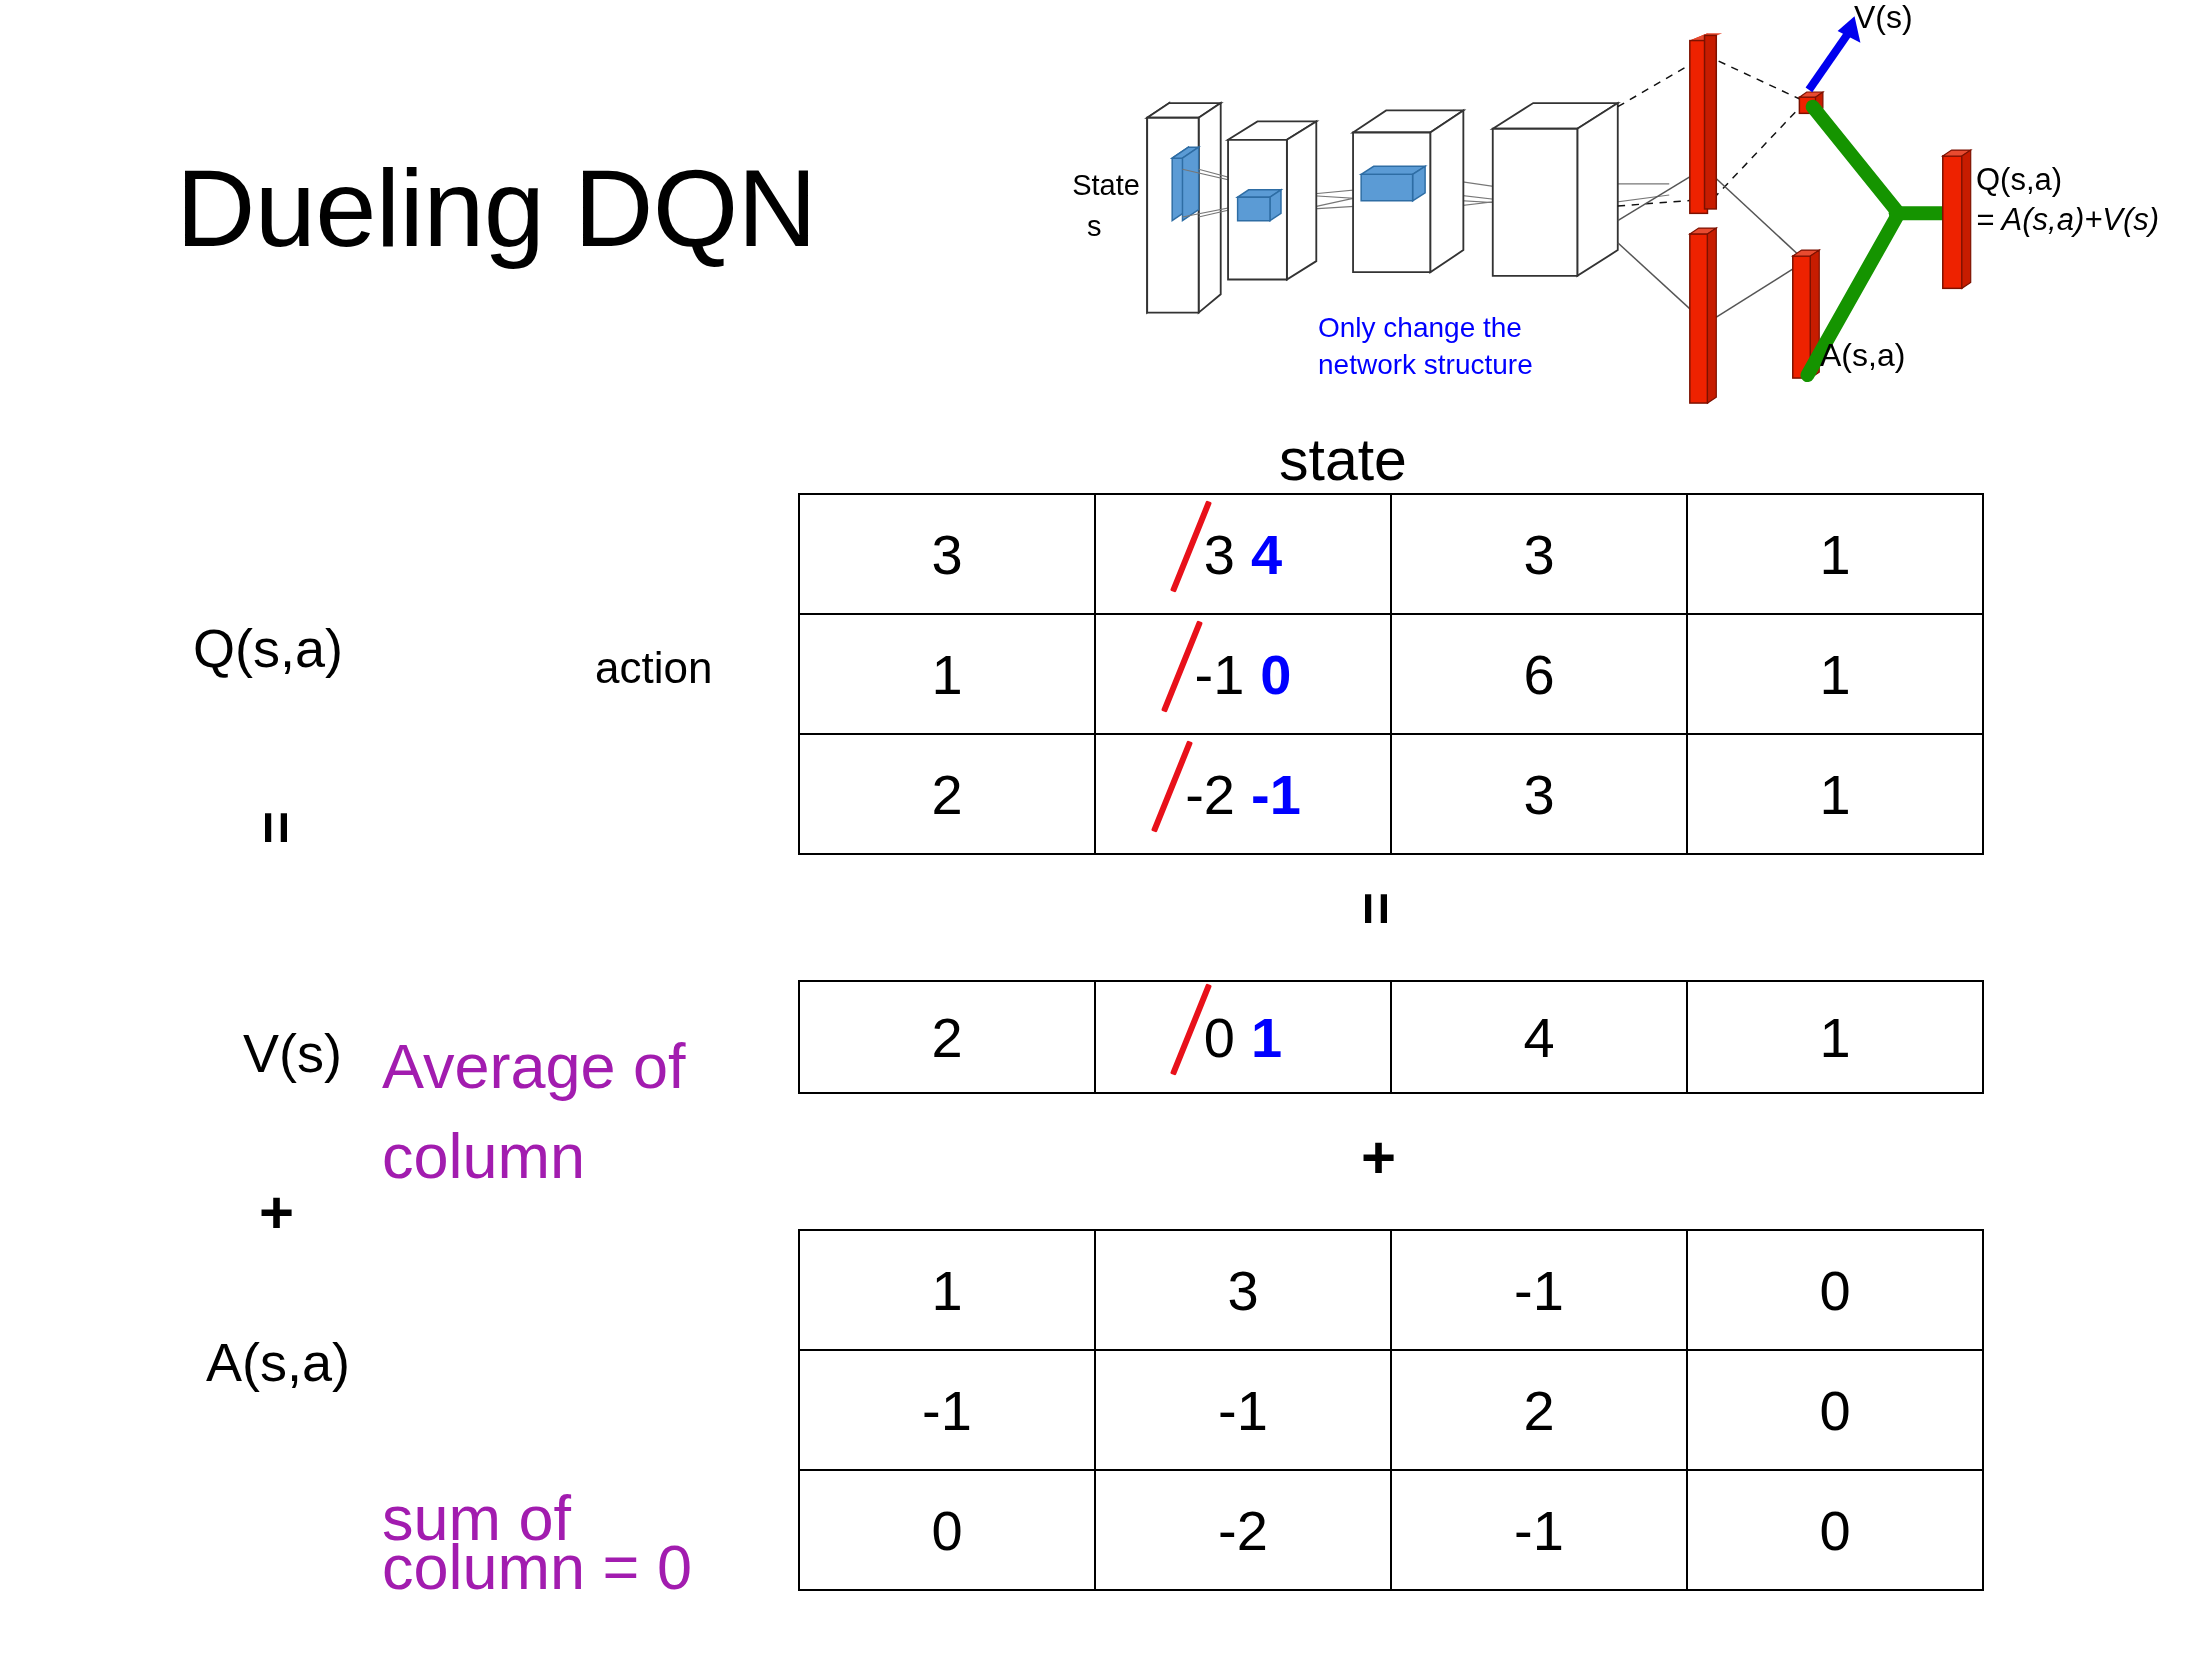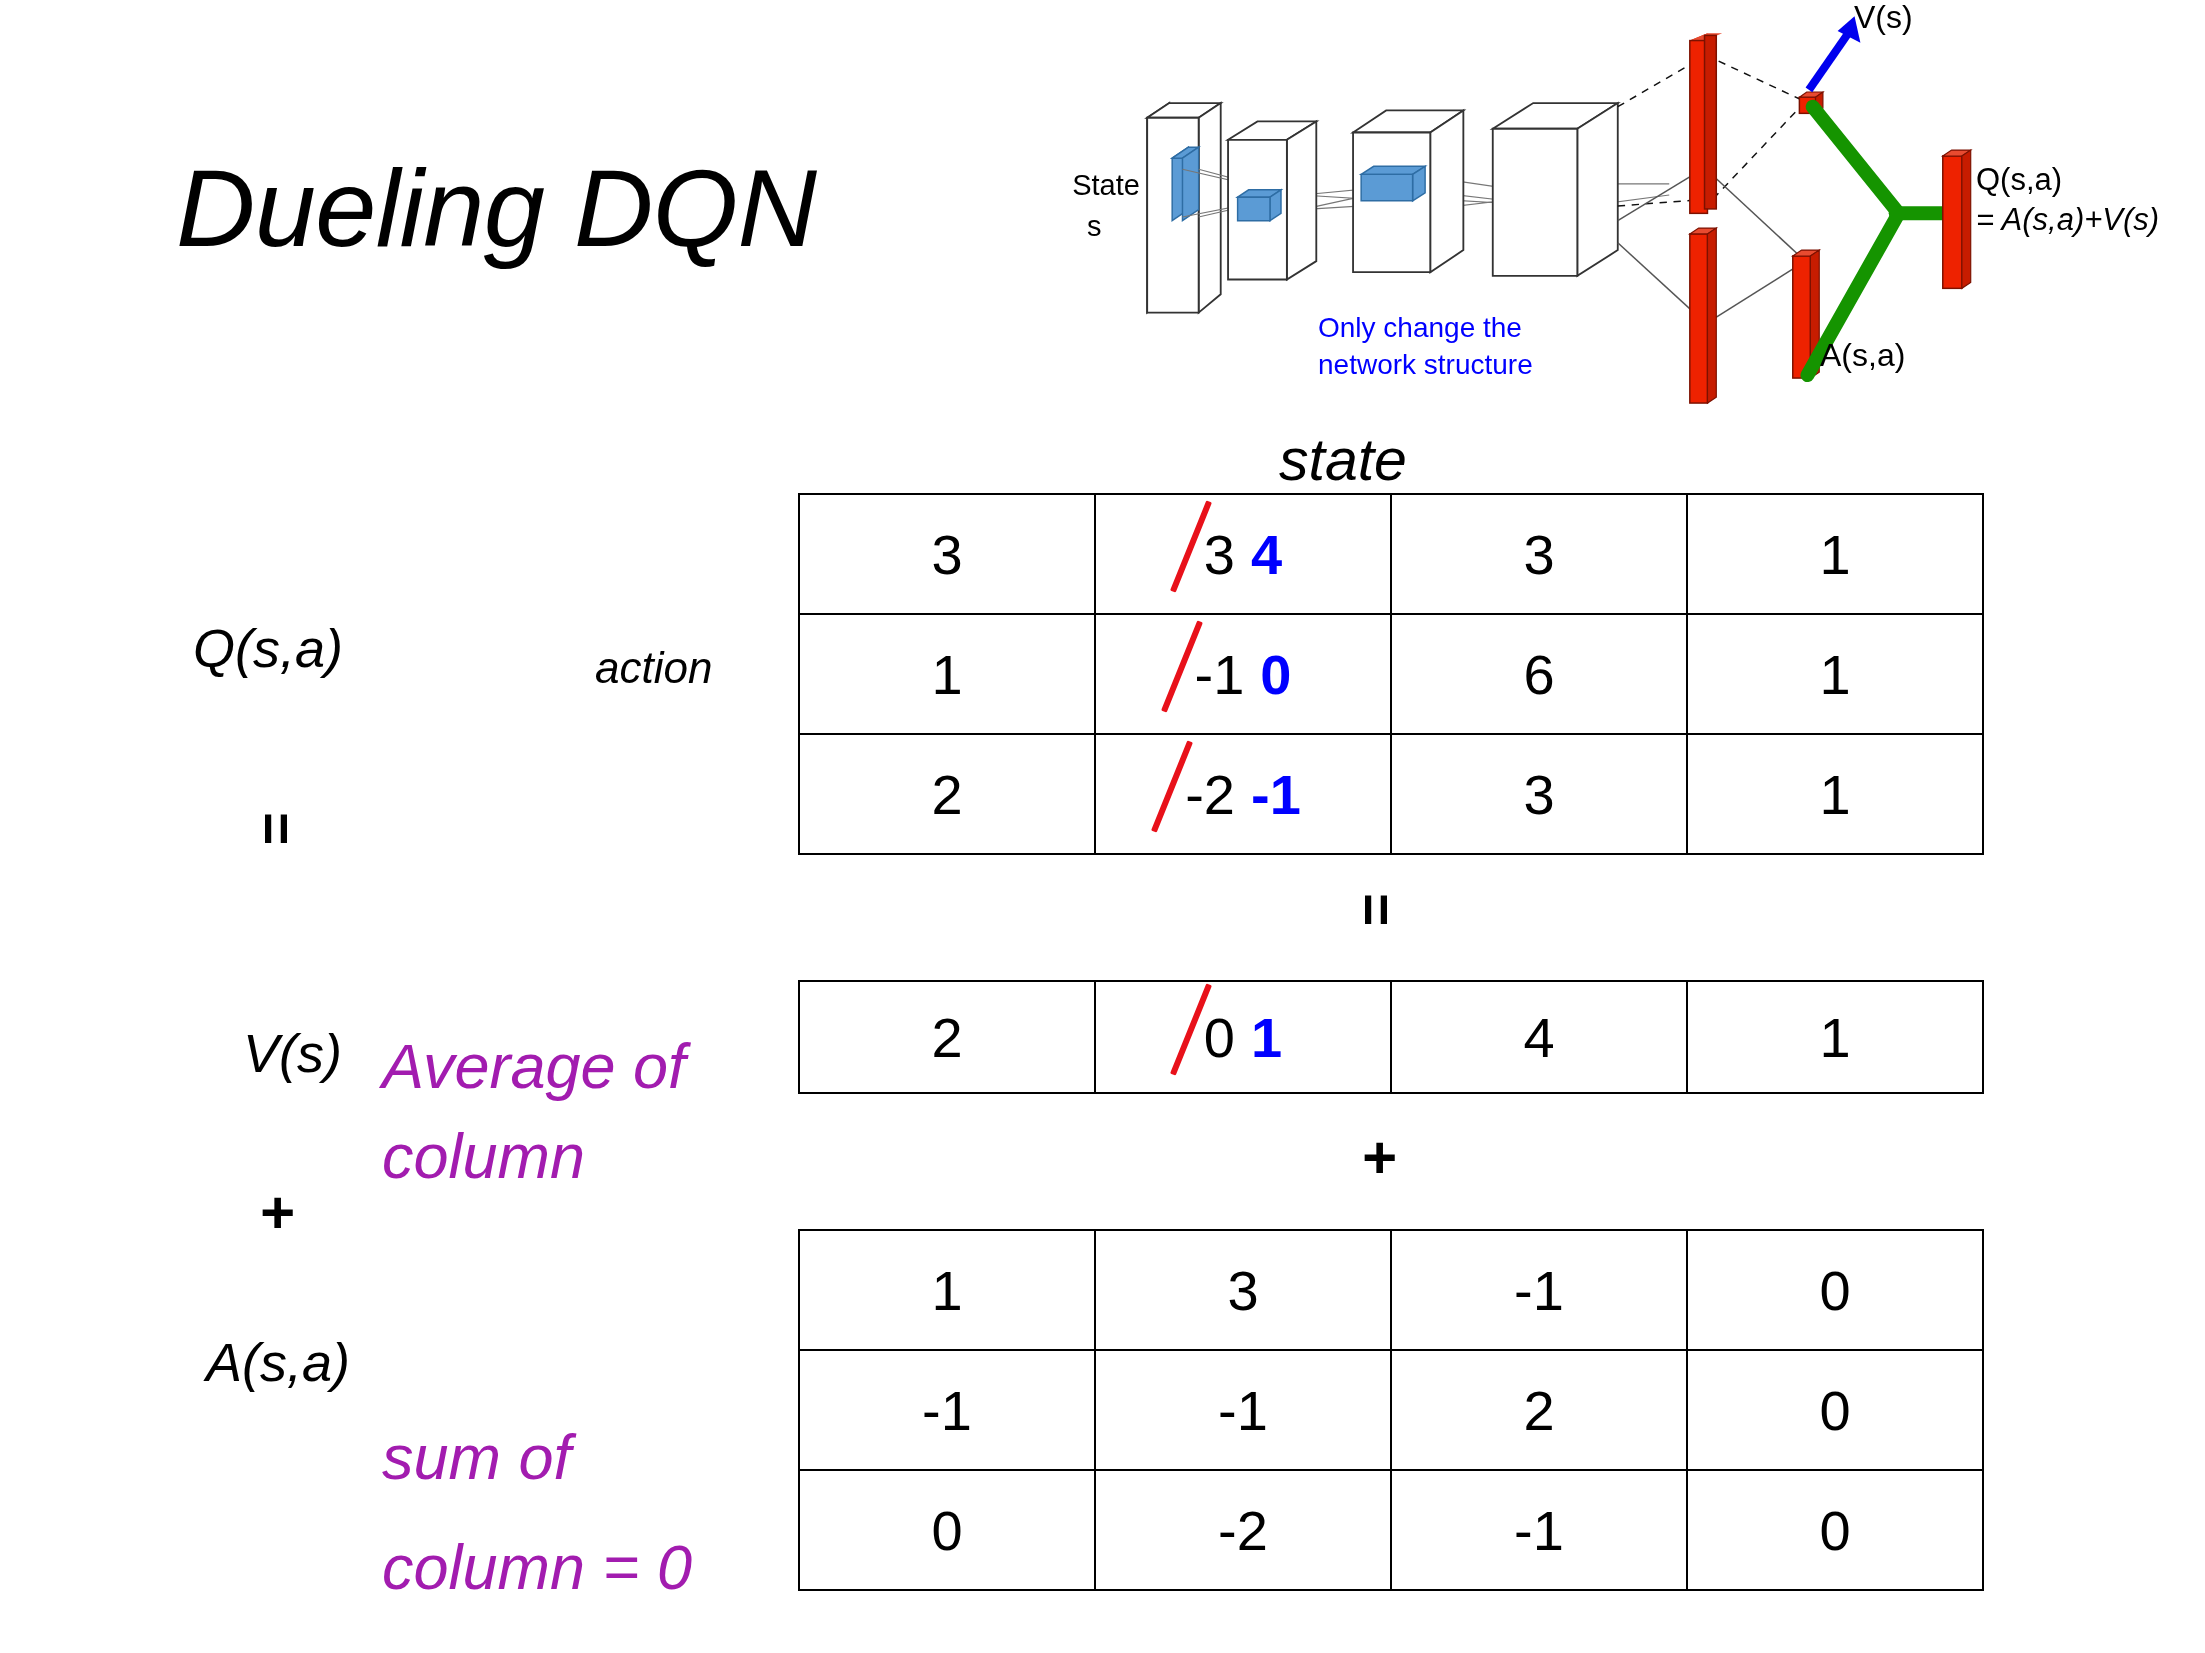--- a/index.html
+++ b/index.html
@@ -1,19 +1,19 @@
 <!DOCTYPE html>
 <html style="font-size:11.8px"><head>
 <meta charset="utf-8">
 <style>
   html,body{margin:0;padding:0;background:#ffffff;}
   body{width:2205px;height:1654px;position:relative;overflow:hidden;
        font-family:"Liberation Sans", sans-serif;color:#000;}
 
-  .abs{position:absolute;font-style:italic;}
+  .abs{position:absolute;}
 
   
   #slide-title{
     left:176px; top:147px; width:823px;
     font-size:110px; line-height:1.1; font-weight:400; color:#000;
     letter-spacing:-0.7px;
   }
 
   
   .side-label{font-size:54px; color:#000; white-space:nowrap;}
@@ -186,21 +186,21 @@
 
 <div class="abs op-sym" style="left:259px; top:1183px;">+</div>
 
 <div class="abs side-label" style="left:206px; top:1331px;">A(s,a)</div>
 
 <div class="abs" style="left:595px; top:643px; font-size:44px;">action</div>
 
 <div class="abs blue-note" style="left:382px; top:1029px;">Average of</div>
 <div class="abs blue-note" style="left:382px; top:1119px;">column</div>
 
-<div class="abs blue-note" style="left:382px; top:1420px;">sum of</div>
+<div class="abs blue-note" style="left:382px; top:1481px;">sum of</div>
 <div class="abs blue-note" style="left:382px; top:1530px;">column = 0</div>
 
 <table class="grid r3" id="q-grid" style="left:798px; top:493px;">
   <tbody>
     <tr>
       <td><span>3</span></td>
       <td>
         <span class="cellwrap">
           <span class="old">3</span><span class="newval">4</span>
         </span>

